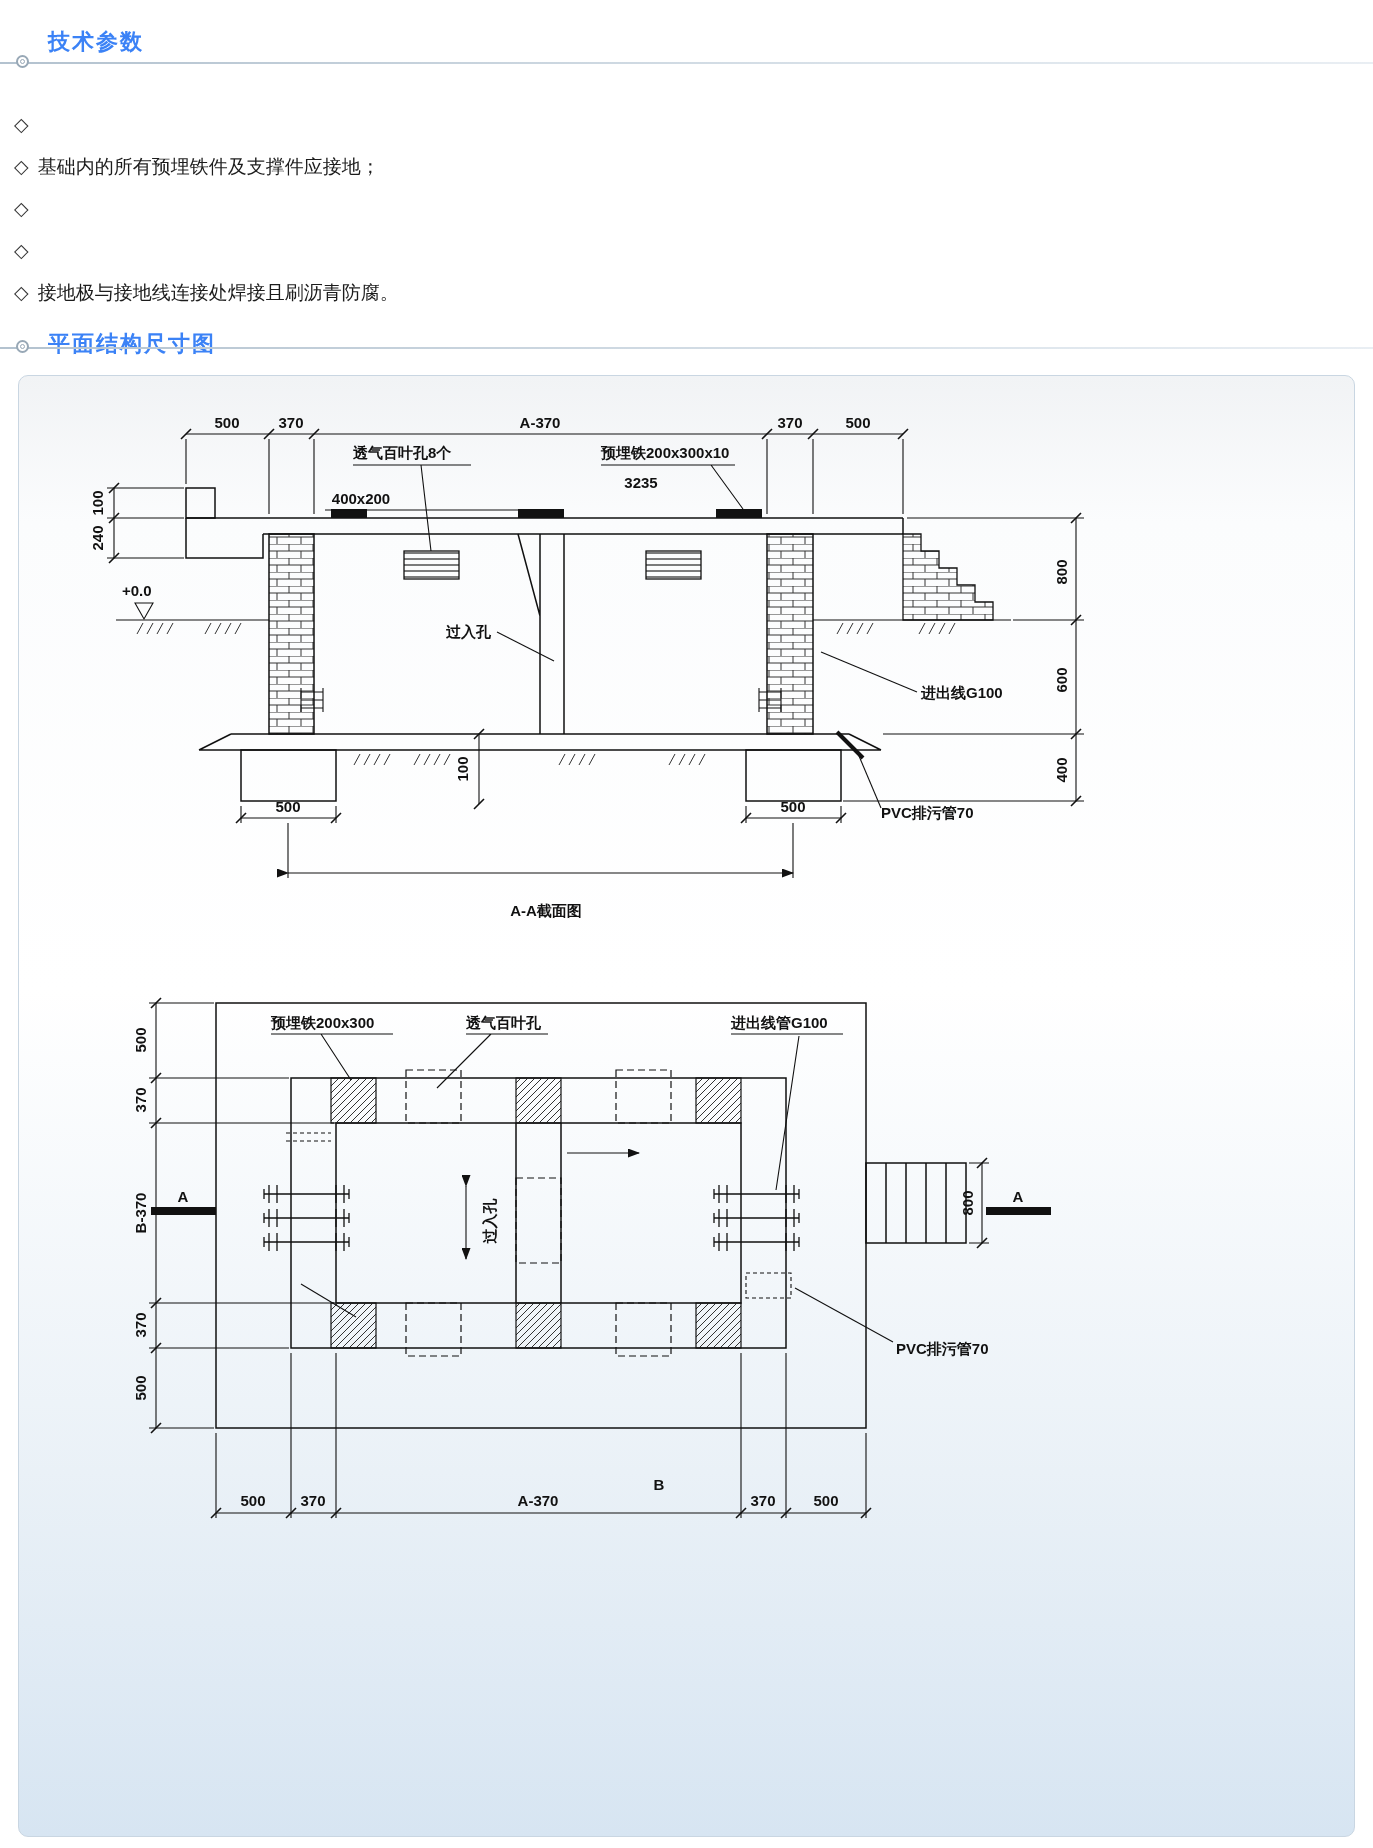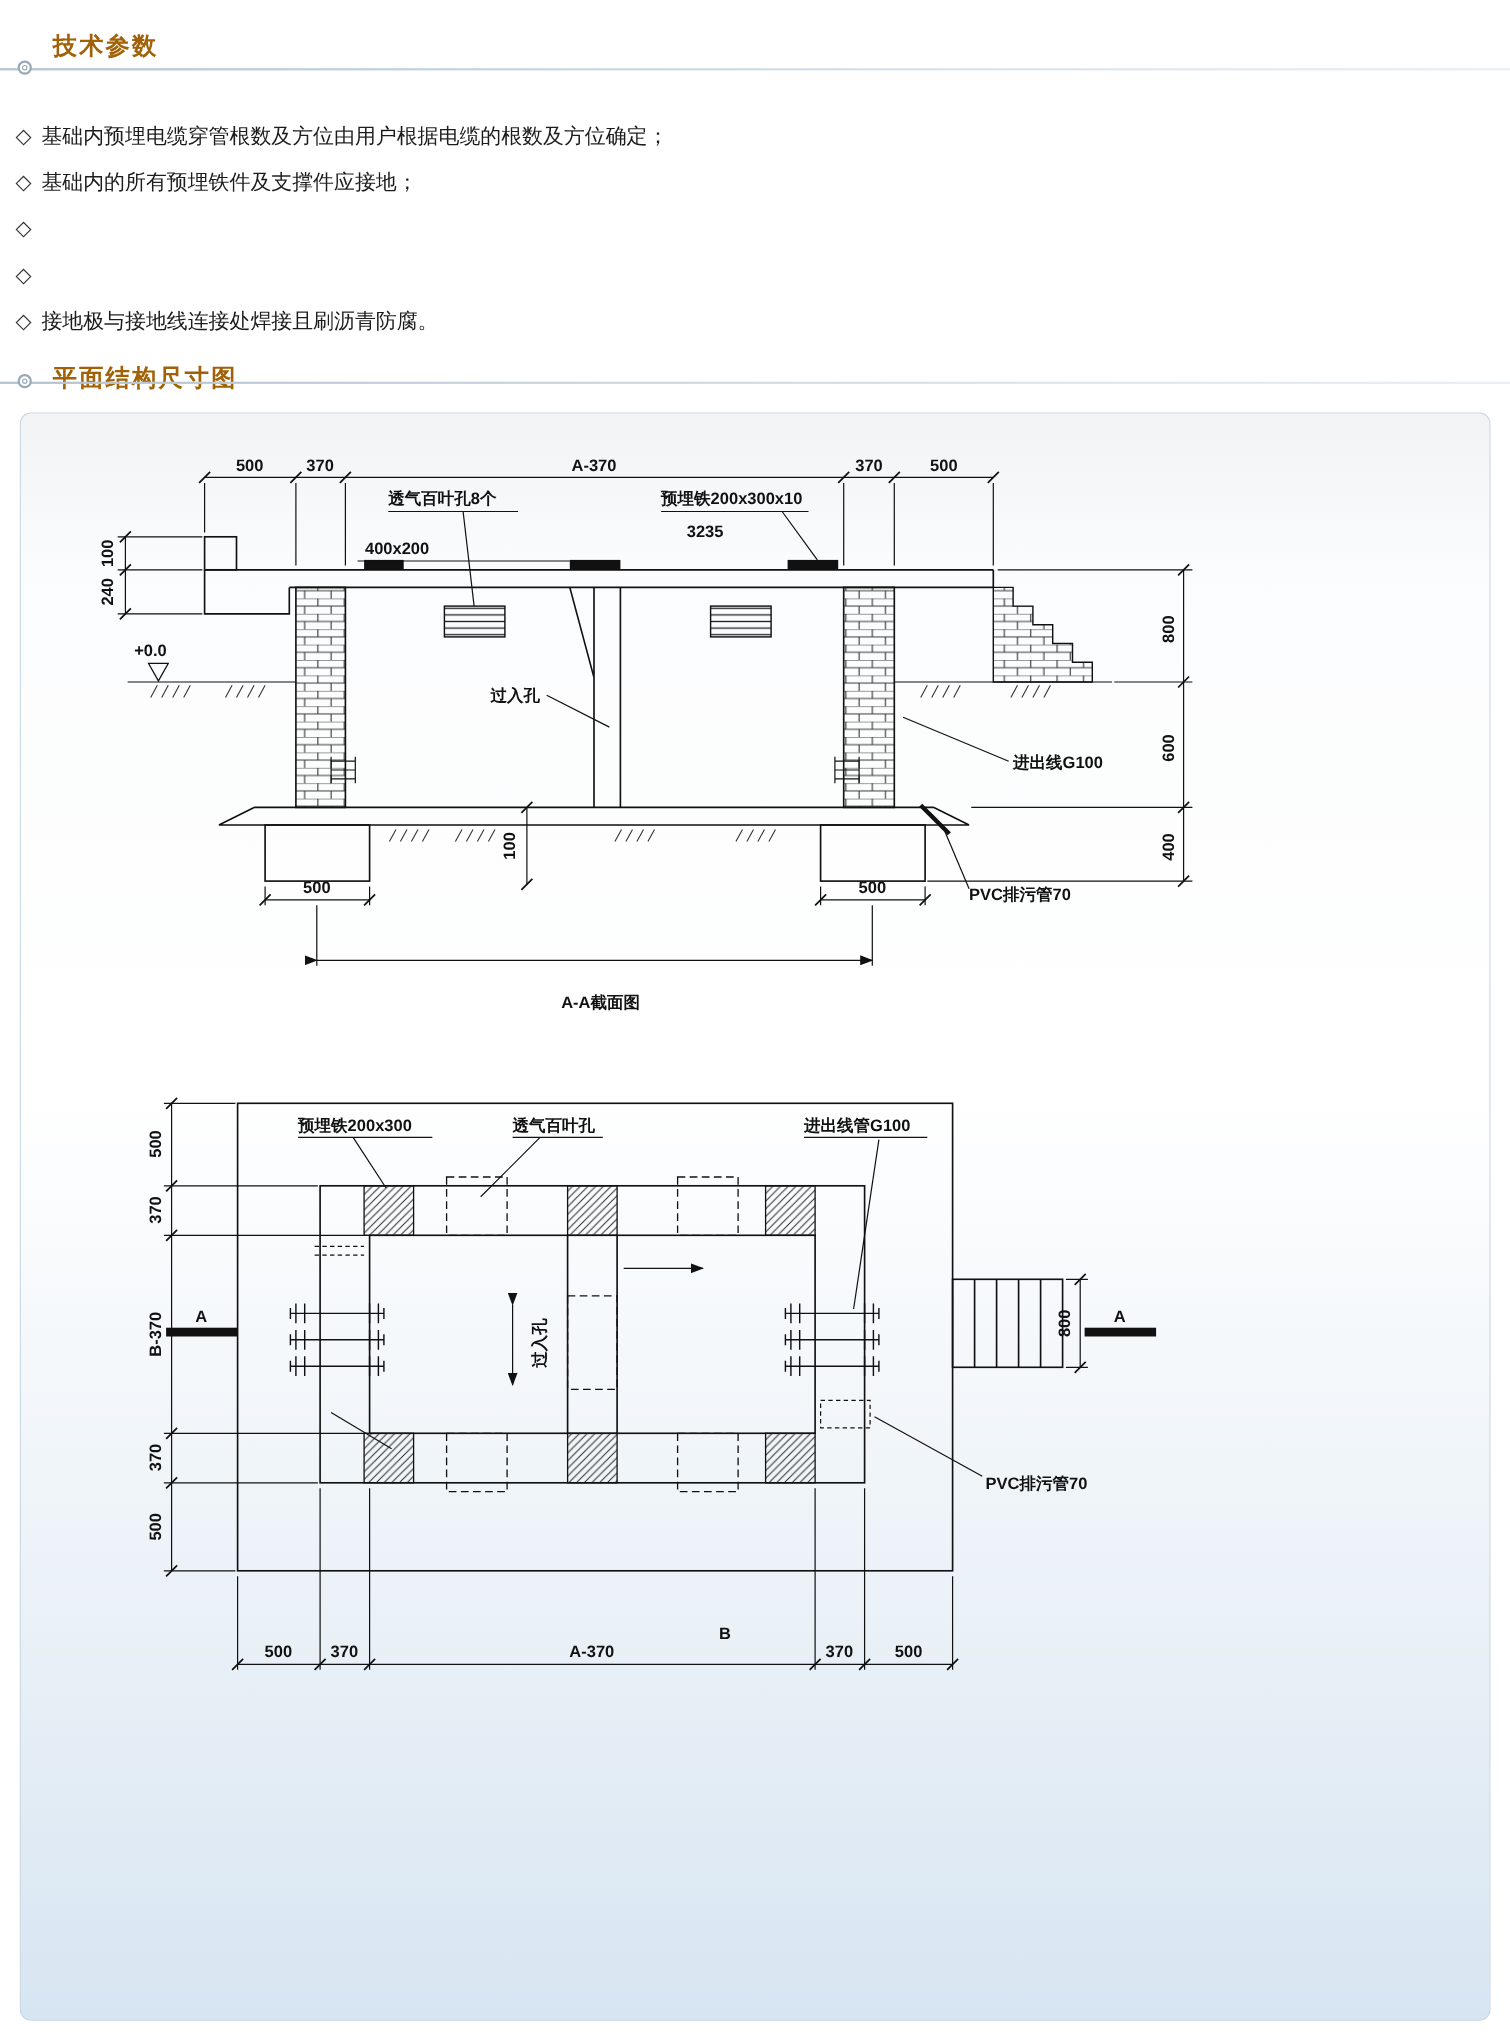--- a/index.html
+++ b/index.html
@@ -2,21 +2,21 @@
 <html><head>
 <meta charset="utf-8">
 <style>
   *{margin:0;padding:0;box-sizing:border-box}
   html,body{background:#ffffff}
   body{
     width:1373px;height:1848px;position:relative;overflow:hidden;
     font-family:"Liberation Sans","DejaVu Sans",sans-serif;color:#1c1c1c;
   }
   .sec-title{
-    position:absolute;left:48px;color:#a16207;font-size:22px;font-weight:bold;letter-spacing:2px;
+    position:absolute;left:48px;color:#3b82f6;font-size:22px;font-weight:bold;letter-spacing:2px;
   }
   .rule{position:absolute;left:0;width:100%;height:2px;background:linear-gradient(to right,#b3c2cf,#dde5ec 70%,#e9eef3)}
   .ring{position:absolute;left:16px;width:13px;height:13px;border:2px solid #98a8b6;border-radius:50%;background:#fff;z-index:2}
   .ring::after{content:"";position:absolute;inset:2px;border:1px solid #98a8b6;border-radius:50%}
   #title1{top:27px}  #rule1{top:62px}  #ring1{top:55px}
   #title2{top:329px} #rule2{top:347px} #ring2{top:340px}
   .params{position:absolute;left:14px;top:112px;list-style:none;width:1200px}
   .params li{display:flex;align-items:flex-start;margin-bottom:17px;font-size:19px;line-height:25px}
   .params .diamond{margin-right:9px;color:#333;flex:0 0 auto}
   .panel{
@@ -35,21 +35,20 @@
 </head>
 <body>
 
 <h2 class="sec-title" id="title1">技术参数</h2>
 <span class="ring" id="ring1"></span>
 <div class="rule" id="rule1"></div>
 
 <ul class="params">
   <li>
       <span class="diamond">◇</span>
-      <span>基础内预埋电缆穿管根数及方位由用户根据电缆的根数及方位确定；</span>
     </li>
   <li>
       <span class="diamond">◇</span>
       <span>基础内的所有预埋铁件及支撑件应接地；</span>
     </li>
   <li>
       <span class="diamond">◇</span>
     </li>
   <li>
       <span class="diamond">◇</span>

